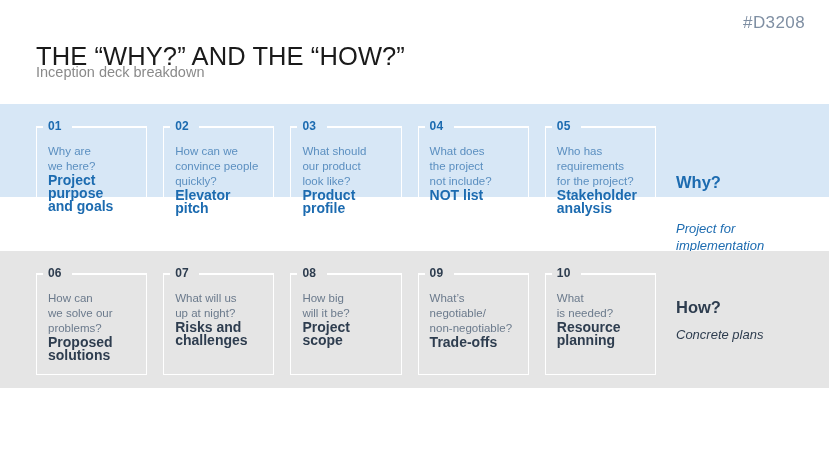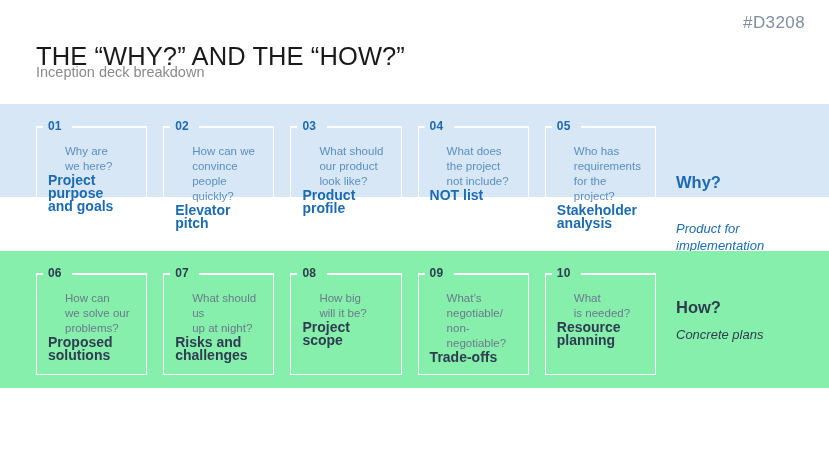--- a/index.html
+++ b/index.html
@@ -66,21 +66,21 @@
   }
   .band-why {
     top: 104px;
     height: 93px;
     background: #d7e7f6;
     padding-left: 30px;
   }
   .band-how {
     top: 251px;
     height: 137px;
-    background: #86efac;
+    background: #e5e5e5;
   }
 
   .cards {
     position: absolute;
     left: 36px;
     top: 0;
     width: 620px;
     height: 100%;
     display: flex;
     gap: 16px;
@@ -149,21 +149,20 @@
     position: absolute;
     left: 12px;
     right: 8px;
     top: 26px;
   }
   .card-q {
     font-size: 11.5px;
     line-height: 15px;
     font-weight: 400;
     white-space: pre-line;
-    margin-left: 17px;
   }
   .band-why .card-q { color: #5b8fc0; }
   .band-how .card-q { color: #6b7a8c; }
 
   .card-a {
     font-size: 14px;
     line-height: 13px;
     font-weight: 700;
     white-space: pre-line;
   }
@@ -267,21 +266,21 @@
 for the project?</div>
           <div class="card-a">Stakeholder
 analysis</div>
         </div>
       </div>
 
     </div>
 
     <div class="side">
       <div class="side-title">Why?</div>
-      <div class="side-sub">Product for
+      <div class="side-sub">Project for
 implementation</div>
     </div>
   </section>
 
   <section class="band band-how">
     <div class="cards">
 
       <div class="card">
         <div class="card-frame"></div>
         <div class="card-top"></div>
@@ -293,21 +292,21 @@
           <div class="card-a">Proposed
 solutions</div>
         </div>
       </div>
 
       <div class="card">
         <div class="card-frame"></div>
         <div class="card-top"></div>
         <div class="card-num">07</div>
         <div class="card-body">
-          <div class="card-q">What should us
+          <div class="card-q">What will us
 up at night?</div>
           <div class="card-a">Risks and
 challenges</div>
         </div>
       </div>
 
       <div class="card">
         <div class="card-frame"></div>
         <div class="card-top"></div>
         <div class="card-num">08</div>

